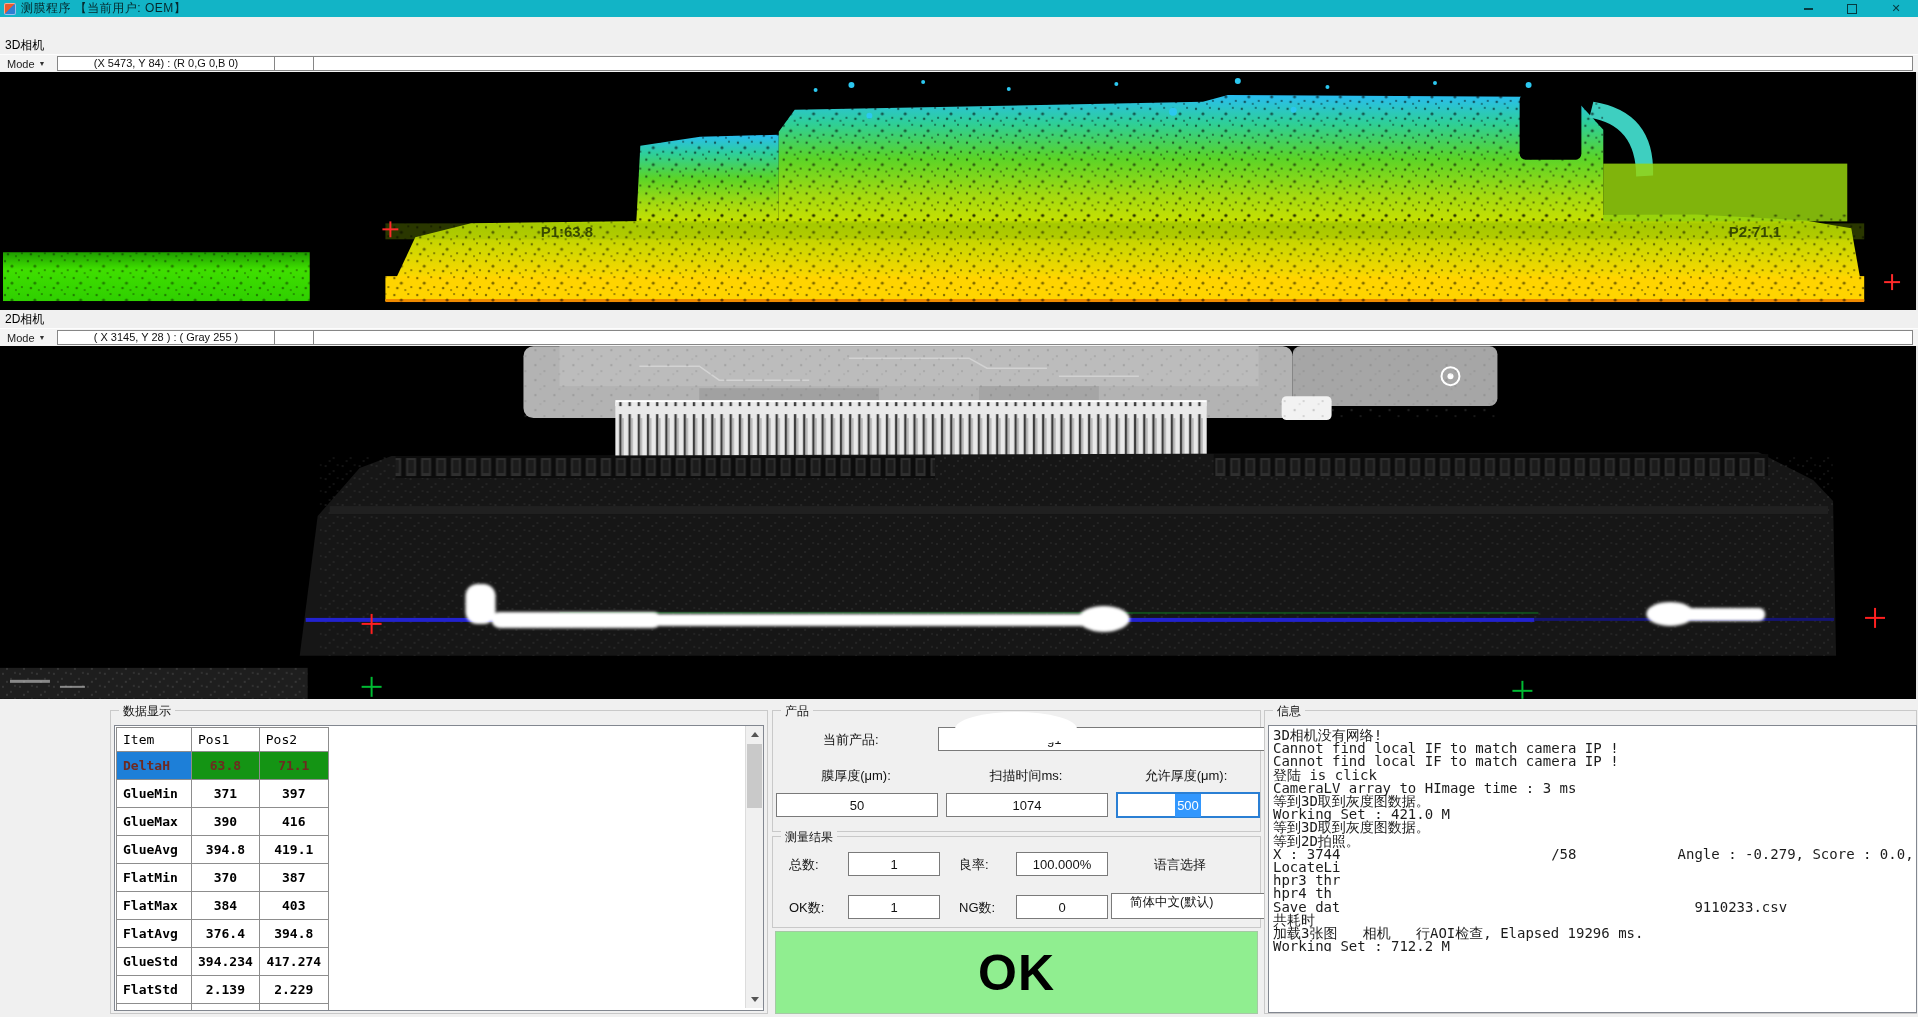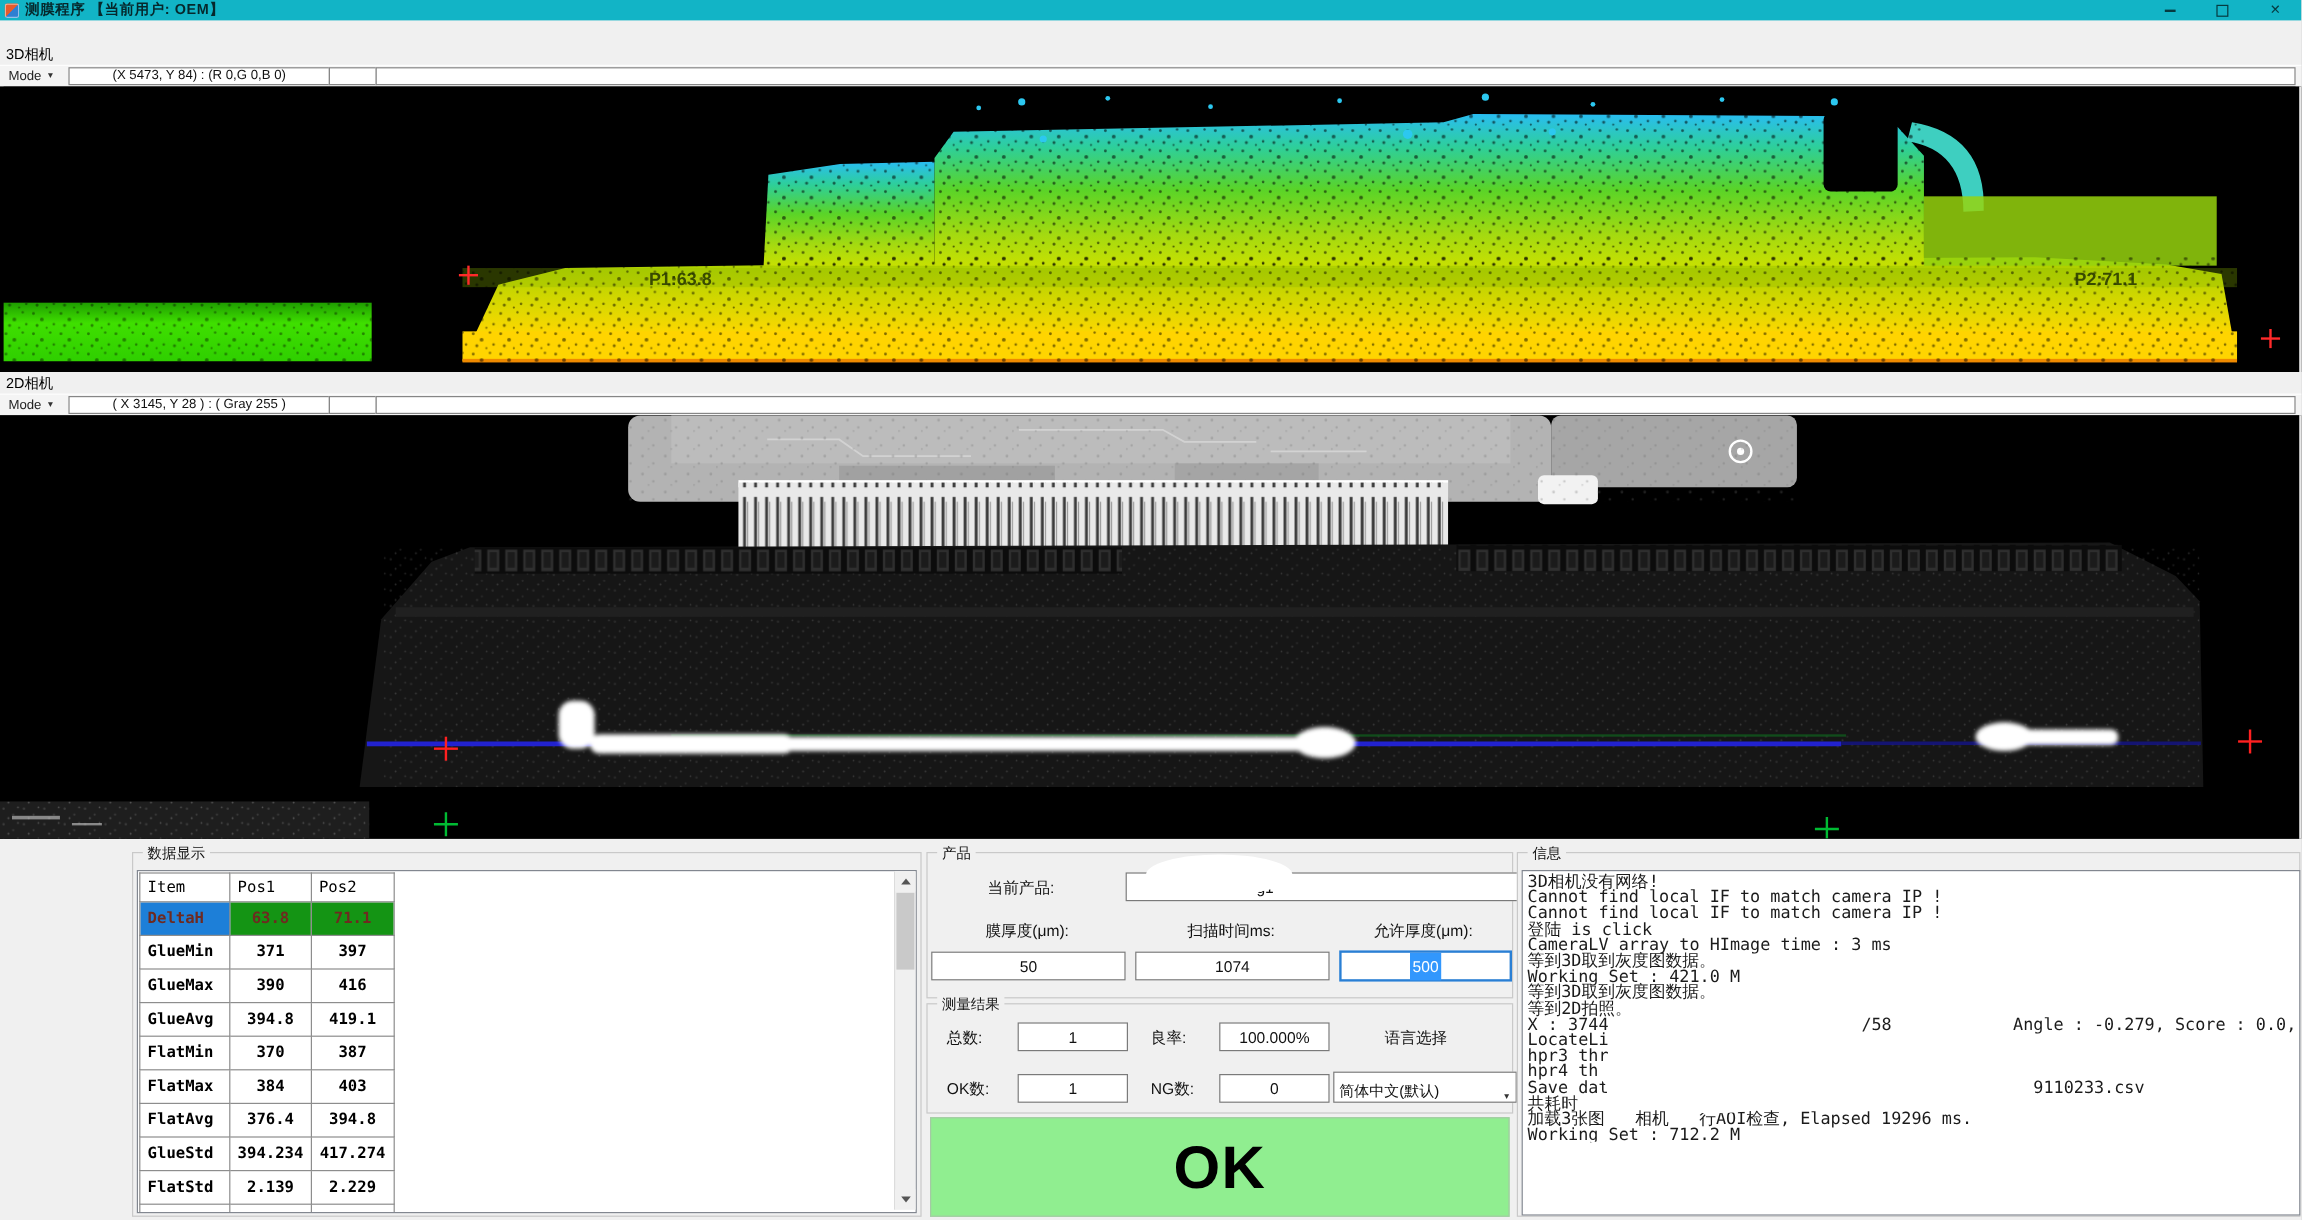--- a/index.html
+++ b/index.html
@@ -4,21 +4,21 @@
 <style>
   html,body{margin:0;padding:0;background:#dcdcdc}
   .screen{position:relative;width:1918px;height:1017px;background:#f0f0f0;overflow:hidden;
           font-family:"Liberation Sans",sans-serif;color:#000}
   .abs{position:absolute}
   
   .titlebar{left:0;top:0;width:1918px;height:17px;background:#12b4c6;display:flex;align-items:center}
   .app-icon{width:12px;height:12px;margin:0 5px 0 4px;border-radius:2px;
             background:linear-gradient(135deg,#e65b2d 0 50%,#2f7fd2 50% 100%);
             box-shadow:inset 0 0 0 1px rgba(255,255,255,.5)}
-  .title-text{font-size:12px;font-weight:700;color:#06282c;letter-spacing:.5px}
+  .title-text{font-size:12px;font-weight:400;color:#06282c;letter-spacing:.5px}
   .win-controls{margin-left:auto;display:flex;height:17px}
   .winbtn{width:44px;height:17px;display:flex;align-items:center;justify-content:center;
           font-size:11px;color:#063a40;cursor:default}
   .glyph-min{width:9px;height:0;border-bottom:2px solid #063a40;display:inline-block}
   .glyph-max{width:8px;height:8px;border:1.5px solid #063a40;display:inline-block}
   
   .menubar{left:0;top:17px;width:1918px;height:20px;background:#f0f0f0;display:flex;align-items:center;
            border-bottom:1px solid #e3e3e3}
   .menu-item{font-size:12px;padding:2px 13px}
   .cam-label{font-size:12px;left:5px;height:16px;line-height:16px}
@@ -55,21 +55,21 @@
           border-bottom:5px solid #555}
   .tri-down{width:0;height:0;border-left:4px solid transparent;border-right:4px solid transparent;
             border-top:5px solid #555}
   .sb-thumb{position:absolute;left:1px;width:15px;background:#c9c9c9}
   .lbl{position:absolute;font-size:13px;color:#111;white-space:nowrap}
   .field{position:absolute;background:#fff;border:1px solid #7a7a7a;font-size:13px;display:flex;
          align-items:center;justify-content:center;color:#111}
   .field-focus{border:2px solid #2a7fd4}
   .sel-text{background:#3297fd;color:#fff;padding:4px 2px}
   .combo{position:absolute;background:#fff;border:1px solid #7a7a7a;font-size:12.5px;display:flex;
-         align-items:flex-end;padding:0 4px;color:#111}
+         align-items:flex-start;padding:0 18px;color:#111}
   .combo .mode-caret{margin-left:auto}
   .ok-panel{position:absolute;background:#90ee90;border:1px solid #a5c9a5;display:flex;align-items:center;
             justify-content:center;font-size:50px;font-weight:700;color:#000;letter-spacing:1px}
   .log{position:absolute;background:#fff;border:1px solid #828790;overflow:hidden;
        font-family:"DejaVu Sans Mono","Liberation Mono",monospace;font-size:14px;line-height:13.2px;
        color:#1b1b1b;padding:3px 0 0 4px}
   .log-line{white-space:pre}
   .scribble{position:absolute;background:#fff;border-radius:50%}
 </style>
 </head>

